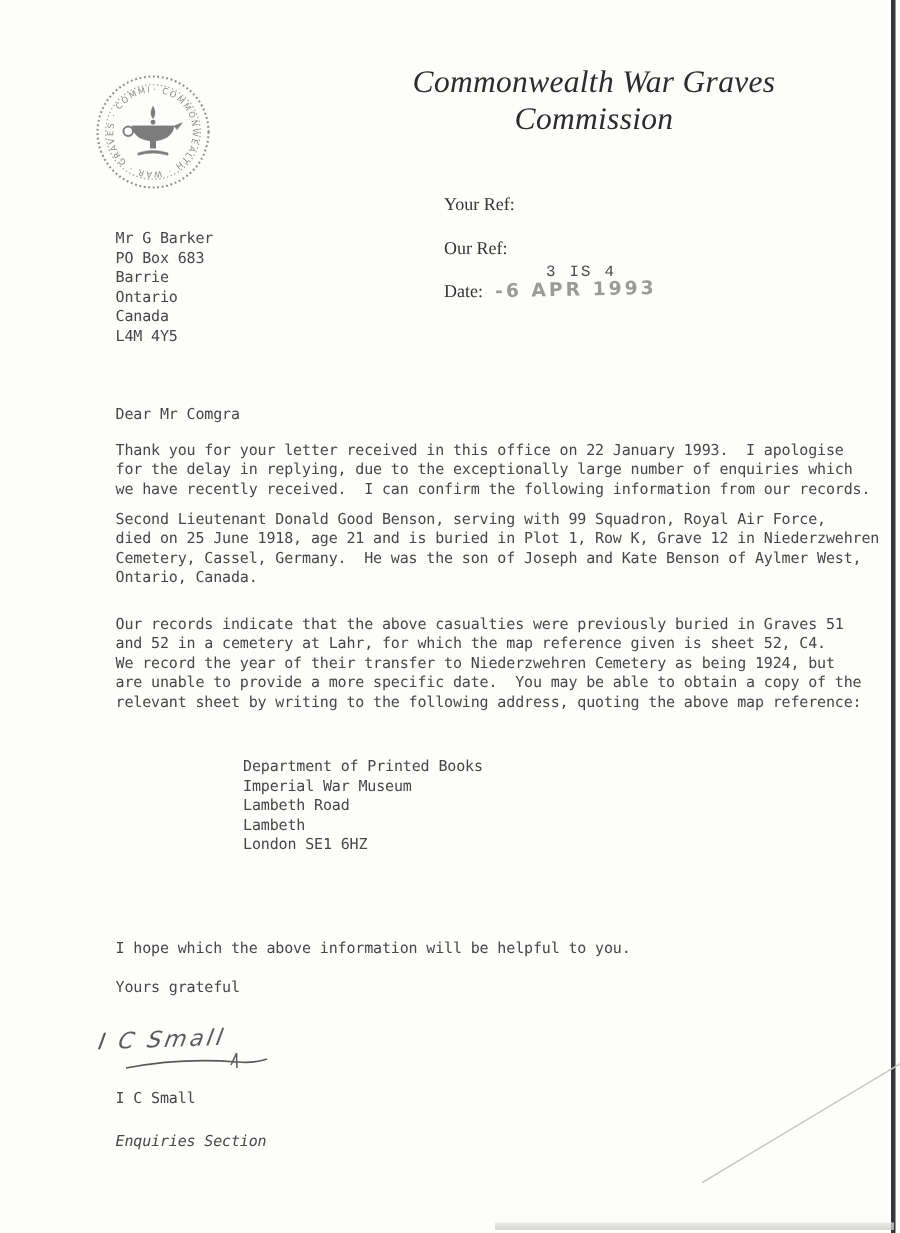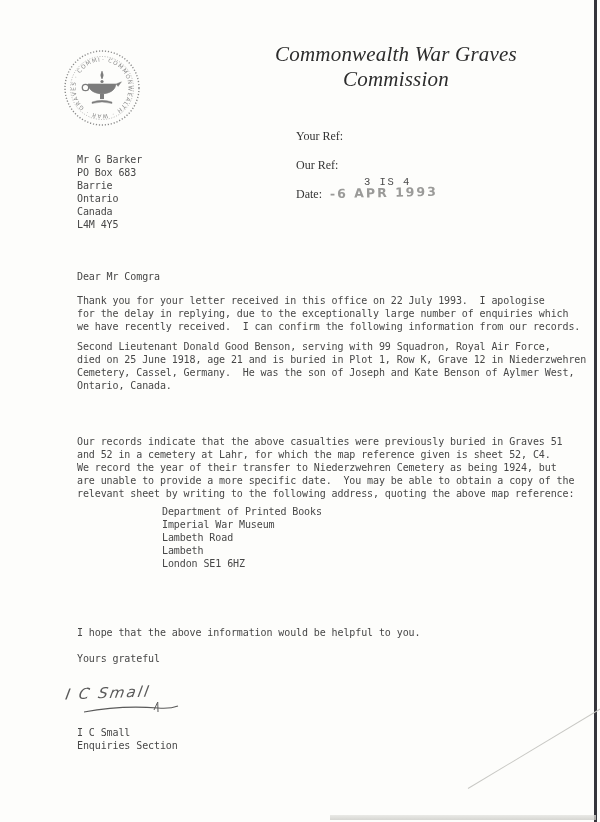--- a/index.html
+++ b/index.html
@@ -52,27 +52,27 @@
     position:absolute;left:63px;
     font-family:"DejaVu Sans Mono", monospace;
     font-size:10px;letter-spacing:-0.1px;line-height:13px;
     color:#474747;white-space:pre;margin:14px;
   }
   .recipient{top:139px;}
   .salutation{top:256px;}
   .p1{top:280px;}
   .p2{top:326px;}
   .p3{top:387px;}
-  .p4{top:421px;}
+  .p4{top:396px;}
   .inner-address{left:148px;top:491px;}
   .p5{top:559px;}
   .p6{top:612px;}
   .closing{top:638px;}
   .typed-name{top:712px;}
-  .typed-title{top:725px;}
+  .typed-title{top:741px;font-style:italic;}
 
   
   .signature{position:absolute;left:66px;top:684px;width:150px;height:40px;}
   .sig-text{
     font-family:"DejaVu Sans", sans-serif;font-style:italic;
     font-size:15px;color:#5a5a5a;letter-spacing:2px;
     transform:skewX(-12deg) rotate(-2deg);display:inline-block;
   }
 </style>
 </head>
@@ -109,38 +109,38 @@
   <div class="date-stamp">-6 APR 1993</div>
 
   <pre class="mono recipient">Mr G Barker
 PO Box 683
 Barrie
 Ontario
 Canada
 L4M 4Y5</pre>
 
   <pre class="mono salutation">Dear Mr Comgra</pre>
-  <pre class="mono p1">Thank you for your letter received in this office on 22 July 1993.  I apologise
+  <pre class="mono p1">Thank you for your letter received in this office on 22 January 1993.  I apologise
 for the delay in replying, due to the exceptionally large number of enquiries which
 we have recently received.  I can confirm the following information from our records.</pre>
   <pre class="mono p2">Second Lieutenant Donald Good Benson, serving with 99 Squadron, Royal Air Force,
 died on 25 June 1918, age 21 and is buried in Plot 1, Row K, Grave 12 in Niederzwehren
 Cemetery, Cassel, Germany.  He was the son of Joseph and Kate Benson of Aylmer West,
 Ontario, Canada.</pre>
   <pre class="mono p4">Our records indicate that the above casualties were previously buried in Graves 51
 and 52 in a cemetery at Lahr, for which the map reference given is sheet 52, C4.
 We record the year of their transfer to Niederzwehren Cemetery as being 1924, but
 are unable to provide a more specific date.  You may be able to obtain a copy of the
 relevant sheet by writing to the following address, quoting the above map reference:</pre>
   <pre class="mono inner-address">Department of Printed Books
 Imperial War Museum
 Lambeth Road
 Lambeth
 London SE1 6HZ</pre>
-  <pre class="mono p6">I hope that the above information would be helpful to you.</pre>
+  <pre class="mono p6">I hope which the above information will be helpful to you.</pre>
   <pre class="mono closing">Yours grateful</pre>
 
   <div class="signature">
     <span class="sig-text">I C Small</span>
     <svg width="150" height="14" viewBox="0 0 150 14" style="position:absolute;left:0;top:18px;">
       <path d="M18,10 Q55,3 92,6 Q104,7 112,4" fill="none" stroke="#5a5a5a" stroke-width="1.1"></path>
       <path d="M88,8 q8,-16 6,-20 q-3,2 -2,22" fill="none" stroke="#5a5a5a" stroke-width="1"></path>
     </svg>
   </div>
   <pre class="mono typed-name">I C Small</pre>

